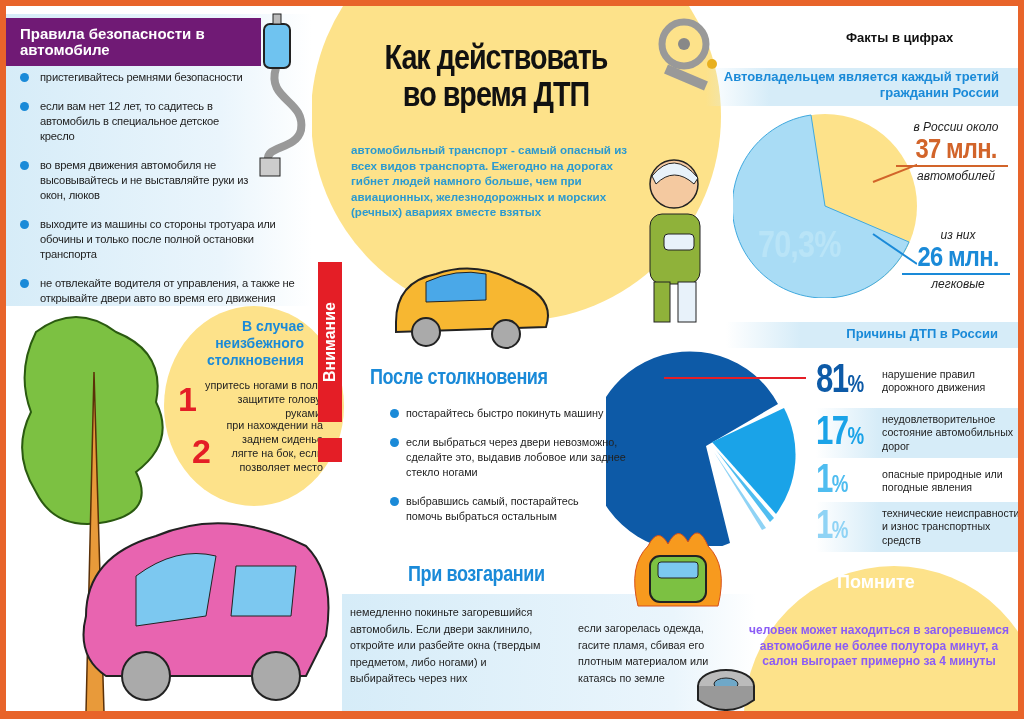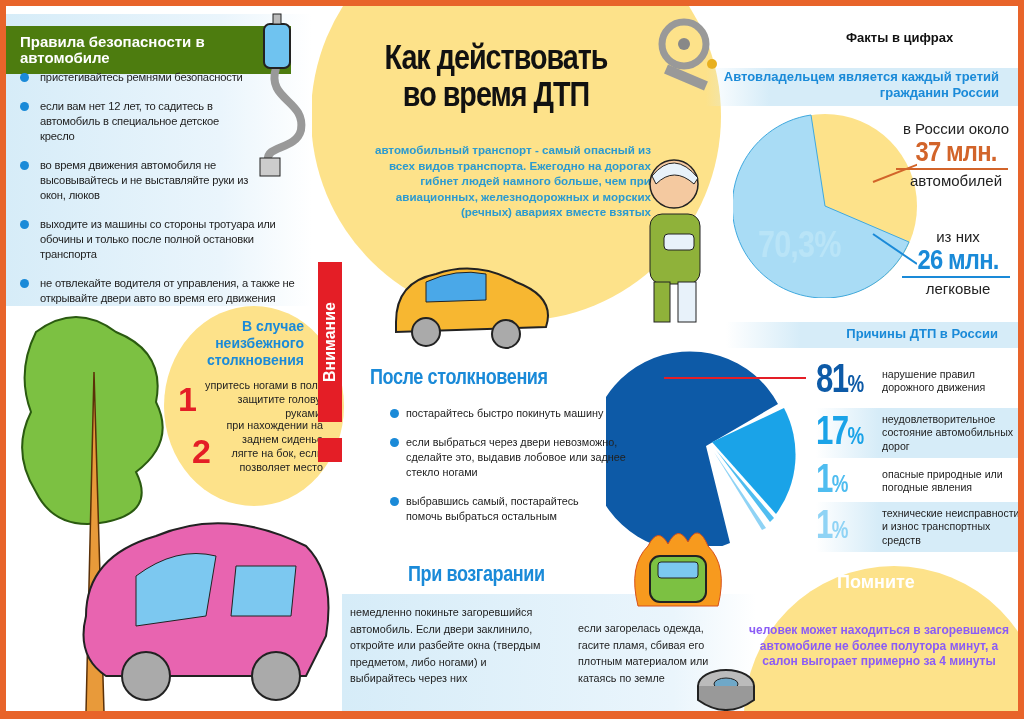--- a/index.html
+++ b/index.html
@@ -6,44 +6,44 @@
   html, body { width: 1024px; height: 719px; overflow: hidden; background: #fff; }
   body { font-family: "Liberation Sans", sans-serif; position: relative; }
   .frame { position: absolute; left: 0; top: 0; width: 1024px; height: 719px;
            border: 6px solid #e8642a; border-bottom-width: 8px; background: #fff; overflow: hidden; }
   .frame::after { content: ""; position: absolute; left: 0; right: 0; bottom: -8px; height: 3px; background: #333; }
   .abs { position: absolute; }
 
   
   .safety-panel { left: 0; top: 8px; width: 306px; height: 292px;
                   background: linear-gradient(90deg, #d6ecf8 0%, #eaf5fc 70%, #fff 100%); }
-  .safety-head { left: 0; top: 20px; width: 285px; height: 48px; background: #4d7c0f; }
+  .safety-head { left: 0; top: 12px; width: 255px; height: 48px; background: #701a75; }
   .safety-head h2 { color: #fff; font-size: 15px; font-weight: bold; line-height: 16px; padding: 8px 0 0 14px; }
   .bullets { left: 14px; top: 64px; width: 300px; list-style: none; }
   .bullets li { position: relative; padding-left: 20px; font-size: 11.2px; line-height: 15px; color: #222;
                 margin-bottom: 14px; letter-spacing: -0.2px; }
   .bullets li::before { content: ""; position: absolute; left: 0; top: 3px; width: 9px; height: 9px;
                         border-radius: 50%; background: #1a8ad8; }
 
   
   .yellow-circle { left: 305px; top: -95px; width: 410px; height: 410px; border-radius: 50%; background: #fde28a; }
   .title { left: 345px; top: 32px; width: 290px; text-align: center; font-size: 35px; line-height: 37px;
            font-weight: bold; color: #111; letter-spacing: -1.2px; transform: scaleX(0.82); transform-origin: center; }
-  .intro { left: 345px; top: 136px; width: 300px; text-align: right; color: #2b9ad0; font-weight: bold;
+  .intro { left: 345px; top: 136px; width: 300px; text-align: left; color: #2b9ad0; font-weight: bold;
            font-size: 11.6px; line-height: 15.5px; }
 
   
   .facts-title { left: 840px; top: 24px; font-size: 13px; font-weight: bold; color: #111; }
   .owners-band { left: 700px; top: 62px; width: 318px; height: 38px;
                  background: linear-gradient(90deg, rgba(214,236,248,0) 0%, #d6ecf8 20%, #d6ecf8 100%); }
   .owners-text { left: 705px; top: 63px; width: 288px; text-align: right; color: #1a8ad8; font-weight: bold;
                  font-size: 13px; line-height: 16px; }
   .pie1 { left: 727px; top: 108px; width: 184px; height: 184px; }
   .stat { text-align: center; }
-  .stat .small { font-size: 15px; color: #222; }
+  .stat .small { font-size: 12px; color: #222; font-style: italic; }
   .stat .big { font-size: 28px; font-weight: bold; letter-spacing: -1px; line-height: 30px; transform: scaleX(0.85); }
   .pct-watermark { left: 752px; top: 218px; font-size: 36px; font-weight: bold; color: #b9e4f7; letter-spacing: -1px; transform: scaleX(0.85); transform-origin: left; }
 
   
   .causes-band { left: 720px; top: 316px; width: 298px; height: 26px;
                  background: linear-gradient(90deg, rgba(214,236,248,0) 0%, #d6ecf8 25%, #d6ecf8 100%); }
   .causes-title { left: 760px; top: 320px; width: 232px; text-align: right; color: #1a8ad8; font-weight: bold; font-size: 13px; }
   .pie2 { left: 600px; top: 340px; width: 200px; height: 200px; }
   .cause-row { position: absolute; left: 810px; width: 208px; height: 50px; display: flex; align-items: center; }
   .cause-row.band { background: linear-gradient(90deg, rgba(214,236,248,0) 0%, #d6ecf8 30%, #d6ecf8 100%); }

